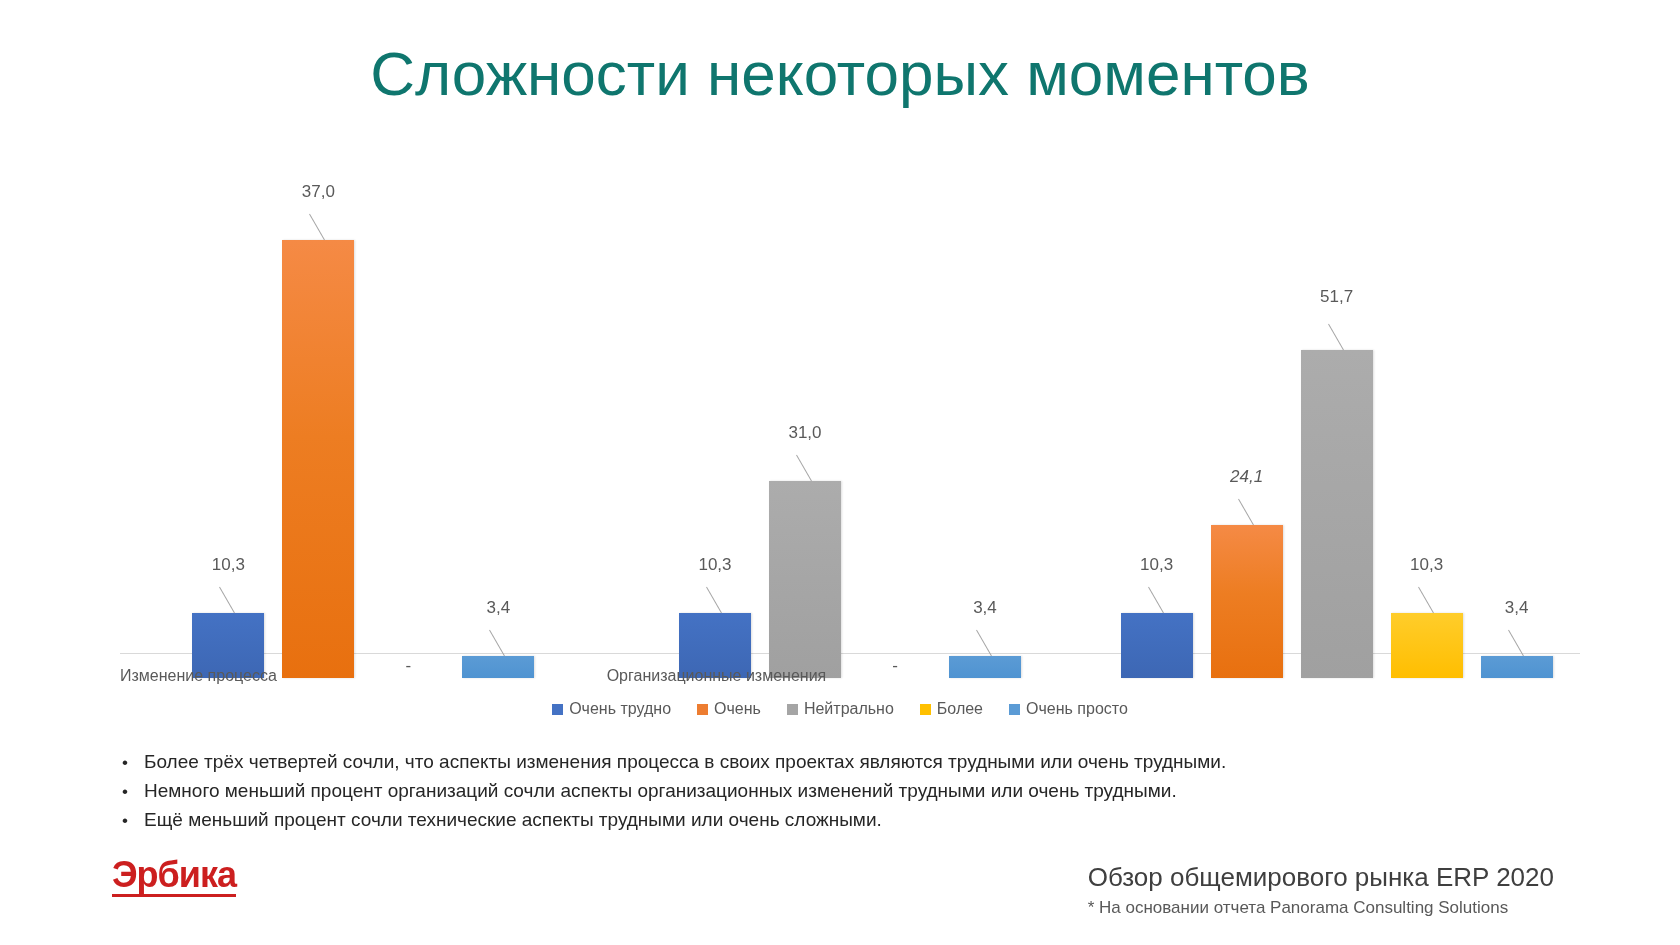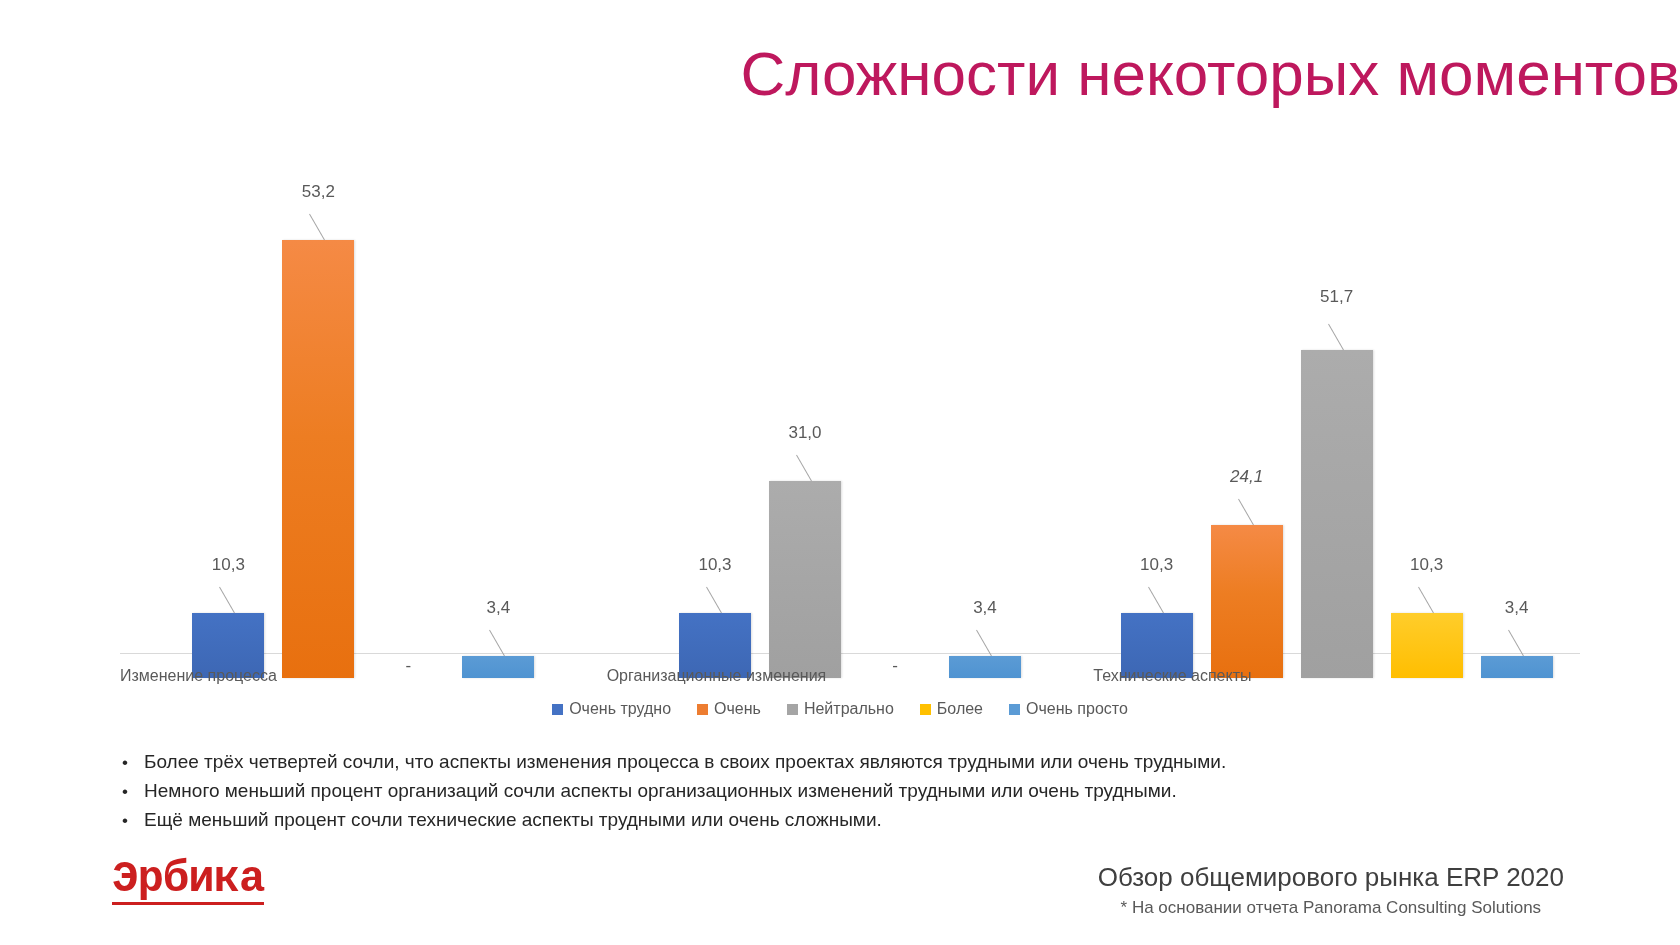--- a/index.html
+++ b/index.html
@@ -15,24 +15,24 @@
     overflow: hidden;
     color: #404040;
   }
 
   
   #slide-title {
     position: absolute;
     top: 38px;
     left: 0;
     width: 1680px;
-    text-align: right;
+    text-align: center;
     font-size: 62px;
     font-weight: 400;
-    color: #be185d;
+    color: #0f766e;
     letter-spacing: 0px;
     white-space: nowrap;
   }
 
   
   #chart {
     position: absolute;
     left: 120px;
     top: 175px;
     width: 1460px;
@@ -162,34 +162,34 @@
     flex: 0 0 22px;
     font-size: 17px;
     color: #262626;
   }
 
   
   #logo {
     position: absolute;
     left: 112px;
     top: 857px;
-    font-family: Liberation Mono, monospace;
-    font-size: 44px;
+    font-family: Liberation Sans, sans-serif;
+    font-size: 36px;
     font-weight: 700;
     color: #cc1f1f;
     letter-spacing: -1px;
     border-bottom: 3px solid #cc1f1f;
     padding-bottom: 1px;
     line-height: 1.0;
   }
   #footer-right {
     position: absolute;
-    right: 116px;
+    right: 126px;
     top: 862px;
-    text-align: center;
+    text-align: left;
   }
   #footer-main {
     font-size: 26px;
     color: #3f3f3f;
     white-space: nowrap;
   }
   #footer-sub {
     font-size: 17px;
     color: #595959;
     margin-top: 5px;
@@ -205,21 +205,21 @@
   <div id="plot"></div>
   <div id="axis-line"></div>
 
 <div class="group" style="left: 0px; width: 486.667px;">
       <div class="bar-slot">
         <div class="dlabel" style="bottom: 105.371px;">10,3</div>
         <div class="leader" style="bottom: 65.3707px; height: 30px; transform: rotate(-30deg); transform-origin: center bottom; margin-left: 6px;"></div>
         <div class="bar s0" style="height: 65.3707px;"></div>
       </div>
       <div class="bar-slot">
-        <div class="dlabel" style="bottom: 477.92px;">53,2</div>
+        <div class="dlabel" style="bottom: 477.92px;">37,0</div>
         <div class="leader" style="bottom: 437.92px; height: 30px; transform: rotate(-30deg); transform-origin: center bottom; margin-left: 6px;"></div>
         <div class="bar s1" style="height: 437.92px;"></div>
       </div>
       <div class="bar-slot">
         <div class="zero-dash">-</div>
       </div>
       <div class="bar-slot">
         <div class="dlabel" style="bottom: 61.5787px;">3,4</div>
         <div class="leader" style="bottom: 21.5787px; height: 30px; transform: rotate(-30deg); transform-origin: center bottom; margin-left: 6px;"></div>
         <div class="bar s4" style="height: 21.5787px;"></div>
@@ -267,21 +267,20 @@
         <div class="dlabel" style="bottom: 105.371px;">10,3</div>
         <div class="leader" style="bottom: 65.3707px; height: 30px; transform: rotate(-30deg); transform-origin: center bottom; margin-left: 6px;"></div>
         <div class="bar s3" style="height: 65.3707px;"></div>
       </div>
       <div class="bar-slot">
         <div class="dlabel" style="bottom: 61.5787px;">3,4</div>
         <div class="leader" style="bottom: 21.5787px; height: 30px; transform: rotate(-30deg); transform-origin: center bottom; margin-left: 6px;"></div>
         <div class="bar s4" style="height: 21.5787px;"></div>
       </div>
     </div>
-    <div class="cat-label" style="left: 973.333px; width: 486.667px;">Технические аспекты</div>
   </div>
 
 <div id="legend">
     <div class="legend-item">
       <span class="legend-swatch" style="background: rgb(68, 114, 196);"></span>
       <span>Очень трудно</span>
     </div>
     <div class="legend-item">
       <span class="legend-swatch" style="background: rgb(237, 125, 49);"></span>
       <span>Очень</span>

